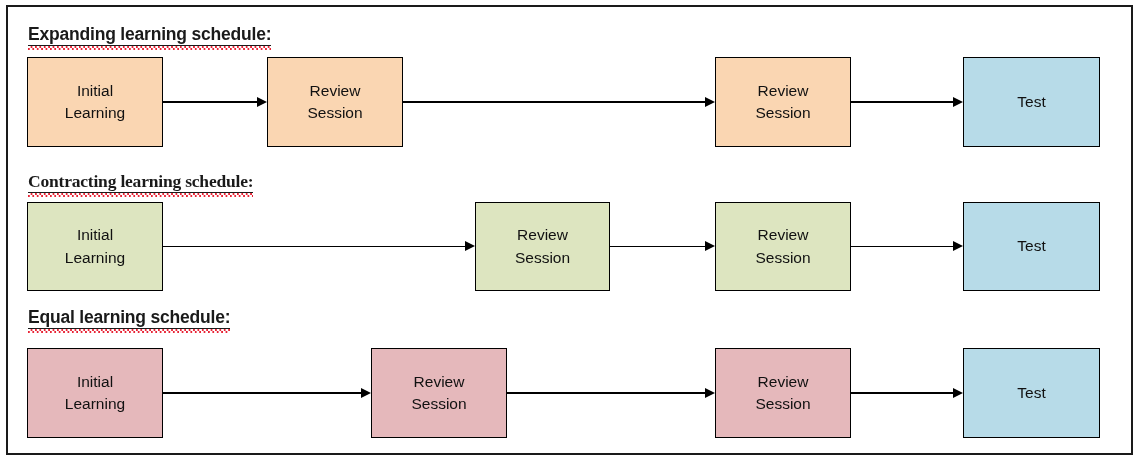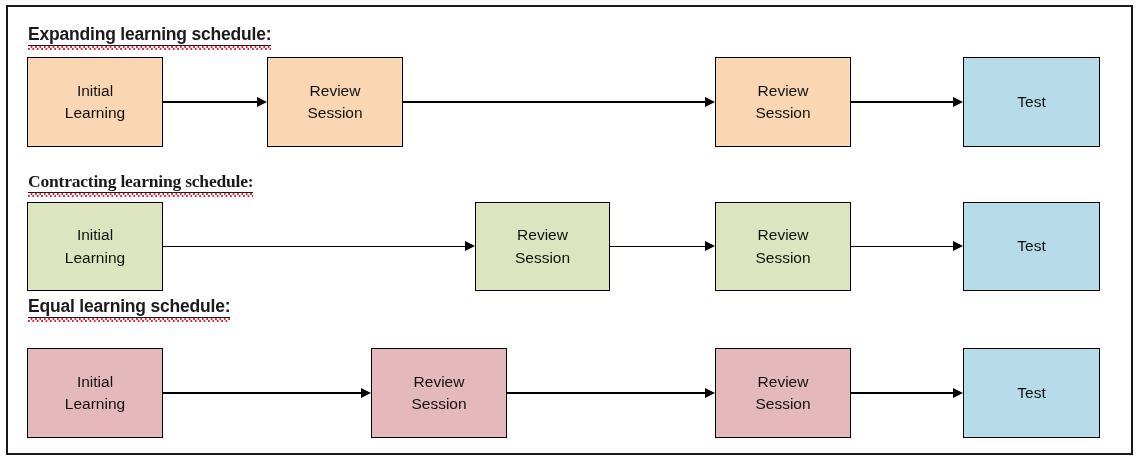--- a/index.html
+++ b/index.html
@@ -122,21 +122,21 @@
       </div>
       <div class="node" style="left: 963px; top: 202px; width: 137px; height: 89px; background: rgb(183, 219, 232);">
         <span>Test</span>
       </div>
       <div class="conn" style="left: 163px; top: 245.6px; width: 303px;"></div>
       <div class="arrowhead" style="left: 465px; top: 241px;"></div>
       <div class="conn" style="left: 610px; top: 245.6px; width: 96px;"></div>
       <div class="arrowhead" style="left: 705px; top: 241px;"></div>
       <div class="conn" style="left: 851px; top: 245.6px; width: 103px;"></div>
       <div class="arrowhead" style="left: 953px; top: 241px;"></div>
-      <div class="section-title" style="left: 28px; top: 296px;">Equal learning schedule:<div class="squiggle"></div></div>
+      <div class="section-title" style="left: 28px; top: 307px;">Equal learning schedule:<div class="squiggle"></div></div>
       <div class="node" style="left: 27px; top: 348px; width: 136px; height: 90px; background: rgb(229, 184, 187);">
         <span>Initial</span>
         <span>Learning</span>
       </div>
       <div class="node" style="left: 371px; top: 348px; width: 136px; height: 90px; background: rgb(229, 184, 187);">
         <span>Review</span>
         <span>Session</span>
       </div>
       <div class="node" style="left: 715px; top: 348px; width: 136px; height: 90px; background: rgb(229, 184, 187);">
         <span>Review</span>

